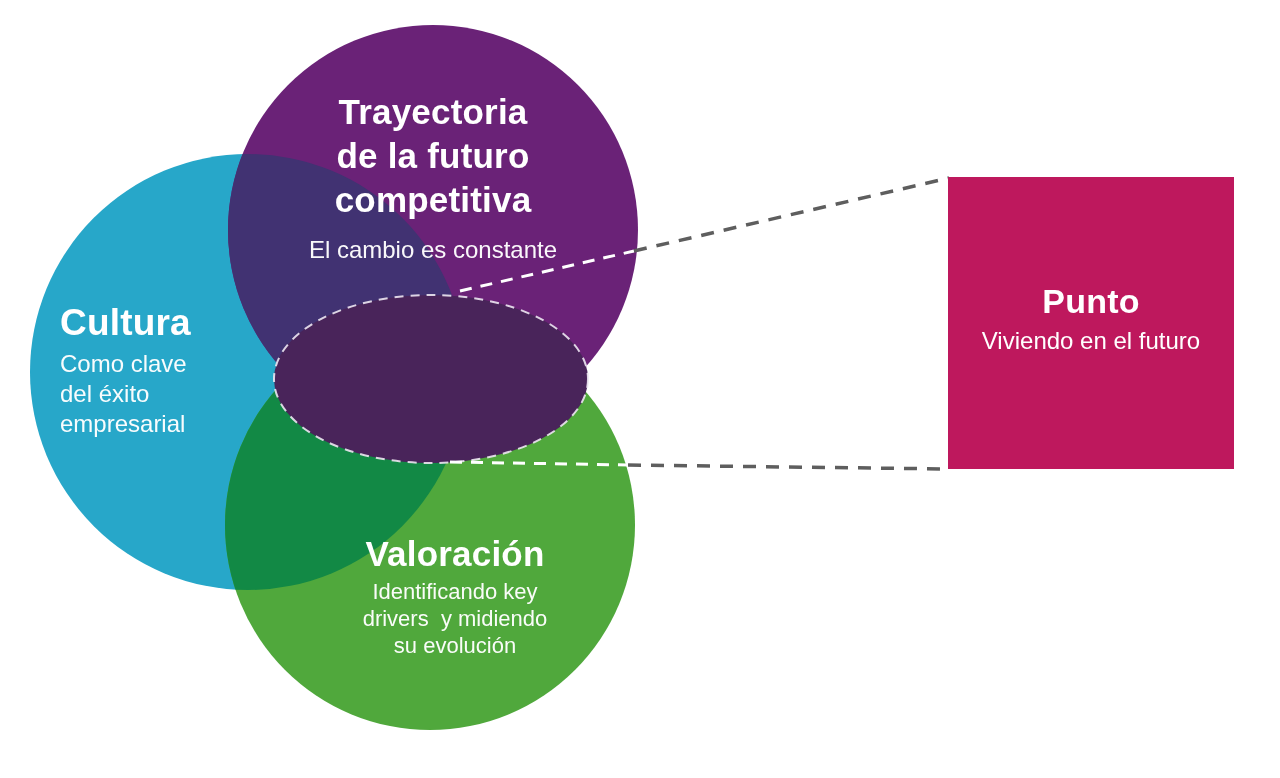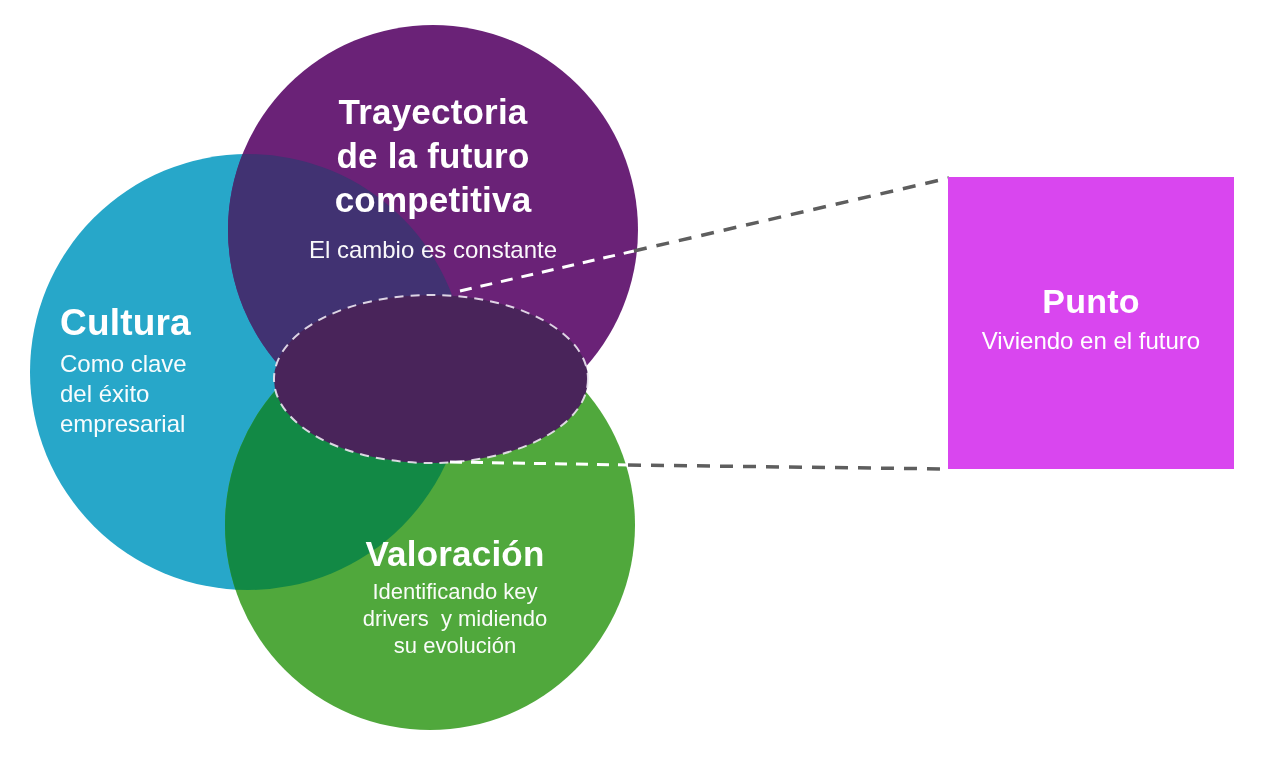--- a/index.html
+++ b/index.html
@@ -123,18 +123,18 @@
 
   <div class="label lbl-valoracion center">
     <div class="title">Valoración</div>
     <div class="subtitle">
       <div>Identificando key</div>
       <div class="keep-space">drivers  y midiendo</div>
       <div>su evolución</div>
     </div>
   </div>
 
-  <div class="callout-box" style="background: #d946ef;">
+  <div class="callout-box" style="background: #be185d;">
     <div class="title">Punto</div>
     <div class="subtitle">Viviendo en el futuro</div>
   </div>
 
 </div>
 
 </body></html>

